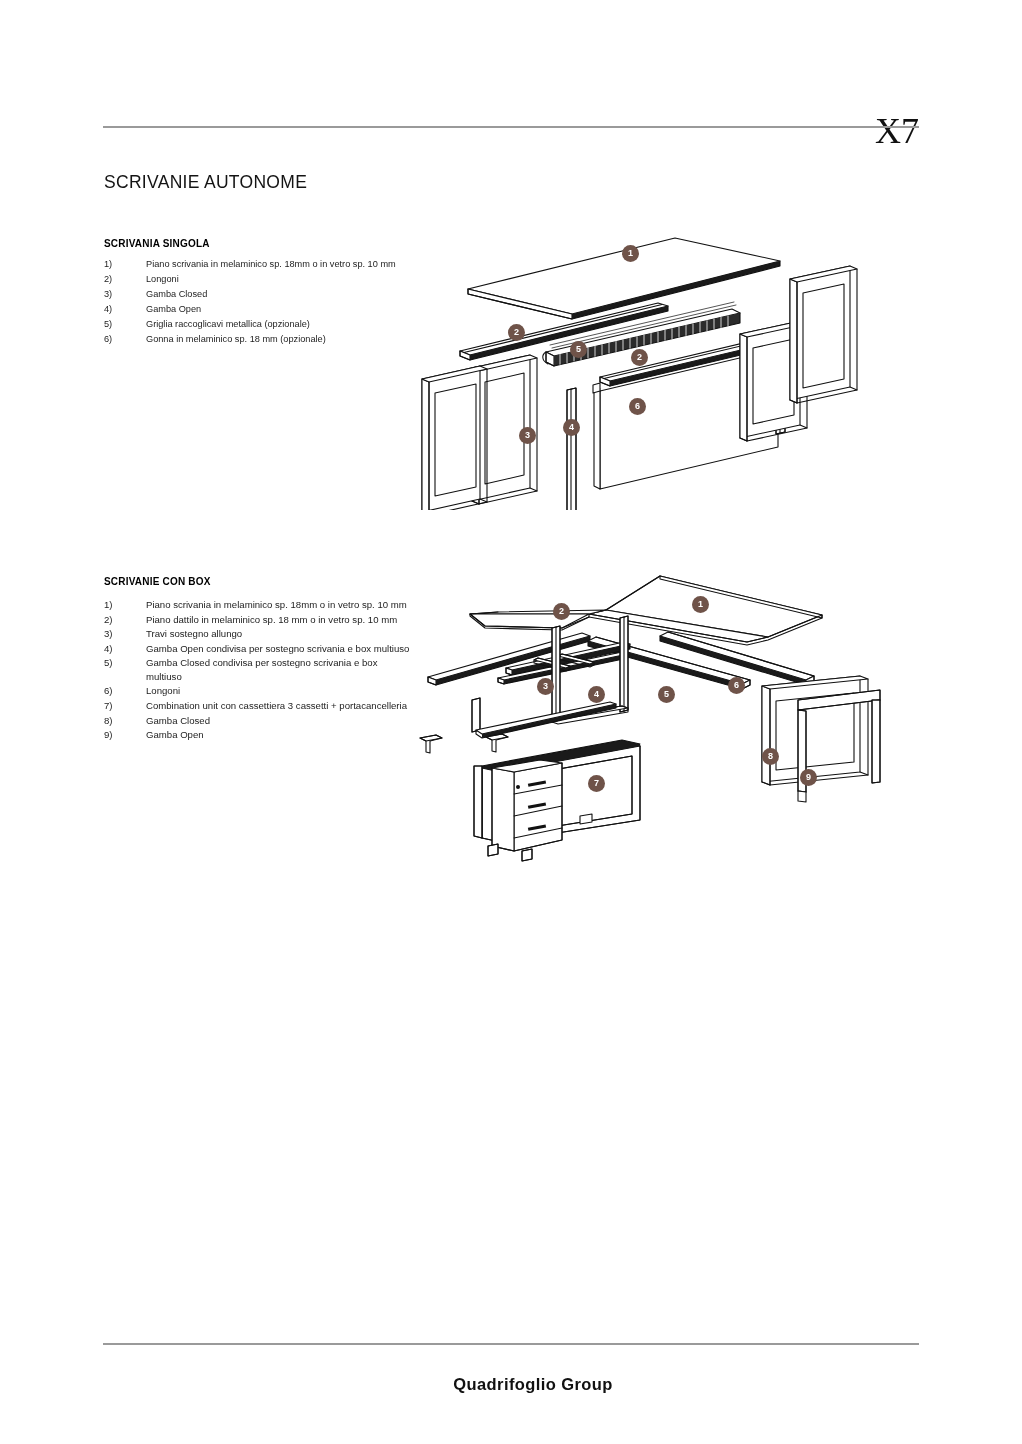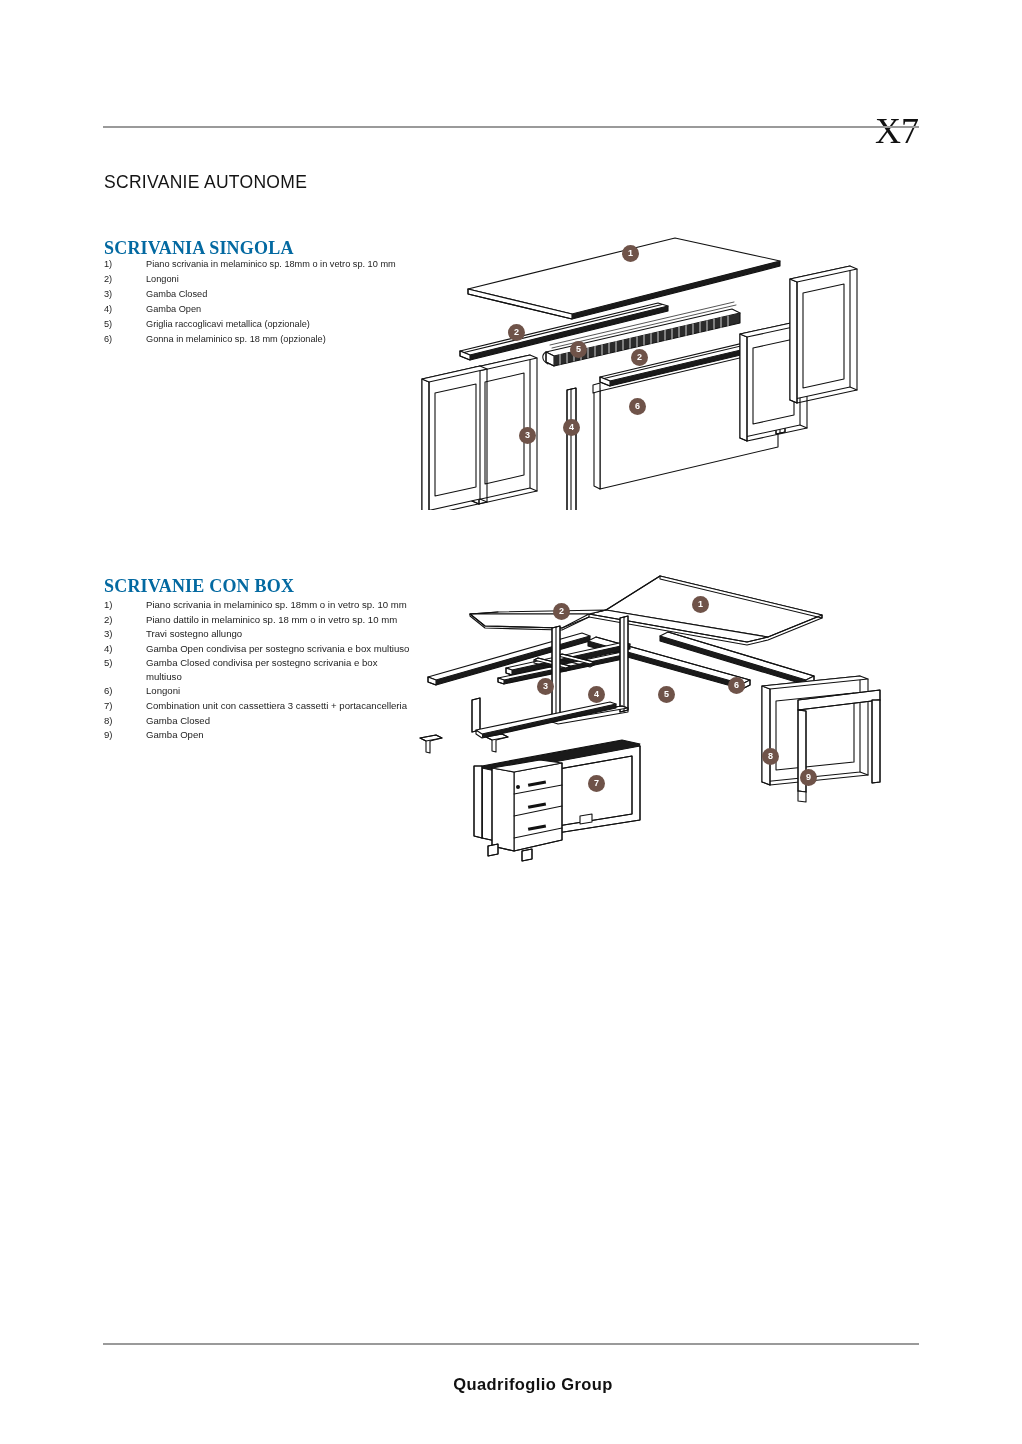--- a/index.html
+++ b/index.html
@@ -65,25 +65,24 @@
     left: 104px;
     top: 172px;
     font-size: 17.5px;
     font-weight: 400;
     letter-spacing: 0.3px;
     color: #141414;
   }
 
   .sub-heading {
     position: absolute;
-    font-size: 18px;
+    font-size: 10px;
     font-weight: 700;
     letter-spacing: 0.2px;
-    color: #0369a1;
-    font-family: Liberation Serif, serif;
+    color: #000000;
   }
   .sub-heading.s1 { left: 104px; top: 238px; }
   .sub-heading.s2 { left: 104px; top: 576px; }
 
   
   .legend {
     position: absolute;
     width: 310px;
   }
   .legend.l1 { left: 104px; top: 258px; }

